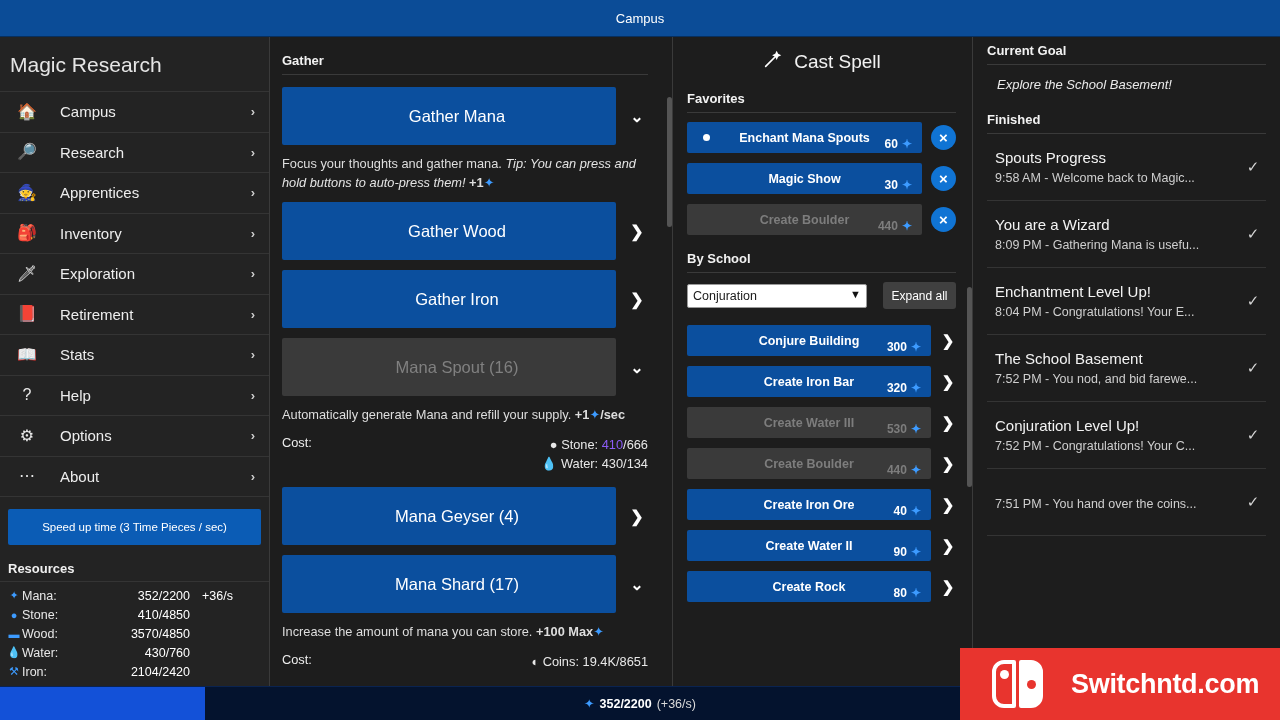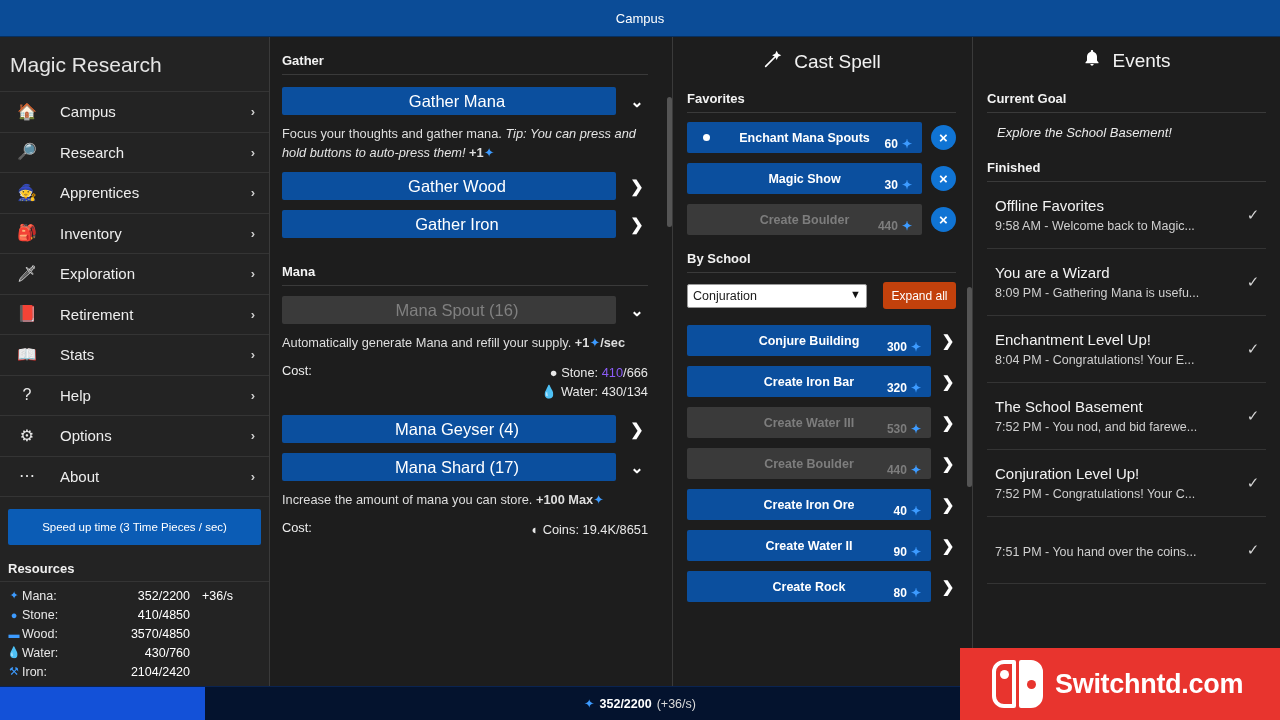--- a/index.html
+++ b/index.html
@@ -82,21 +82,21 @@
   .colGather { width: 403px; flex: 0 0 403px; border-right: 1px solid #3a3a3a; padding: 0 24px 0 12px;}
   .sec-head {
     font-size: 13px; font-weight: bold; color: #f3f3f3;
     padding: 16px 0 6px 0;
     border-bottom: 1px solid #3a3a3a;
     margin-bottom: 12px;
   }
   .sec-head.nomargin { margin-bottom: 10px; }
   .btnrow { display: flex; align-items: center; gap: 10px; margin-bottom: 10px; }
   .bigbtn {
-    flex: 1 1 auto; height: 28px;
+    flex: 1 1 auto; height: 58px;
     background: #0b4f9e; color: #ffffff;
     border: none; border-radius: 2px;
     font-size: 16.5px;
     font-family: "Liberation Sans", sans-serif;
     cursor: pointer;
     padding-left: 16px;
   }
   .bigbtn.disabled { background: #3a3a3a; color: #808080; cursor: default; }
   .exp { width: 22px; flex: 0 0 22px; text-align: center; color: #fff; font-size: 16px; font-weight: bold; cursor: pointer;}
   .desc { font-size: 12.8px; color: #dedede; line-height: 1.45; margin: 2px 0 10px 0; }
@@ -142,21 +142,21 @@
   .sel {
     width: 100%; height: 24px; background: #fff; color: #1a1a1a;
     border: 1px solid #9a9a9a; border-radius: 2px;
     font-size: 12.5px; padding: 0 20px 0 5px;
     font-family: "Liberation Sans", sans-serif;
     -webkit-appearance: none; appearance: none; cursor: pointer;
   }
   .selcaret { position:absolute; right: 6px; top: 4px; color:#111; font-size: 11px; pointer-events:none;}
   .expandbtn {
     width: 73px; flex: 0 0 73px; height: 27px;
-    background: #c2410c; border: none; border-radius: 3px;
+    background: #404040; border: none; border-radius: 3px;
     color: #fff; font-size: 12px; cursor: pointer;
     font-family: "Liberation Sans", sans-serif;
   }
 
   
   .colEvents { flex: 1 1 auto; padding: 0 14px 0 14px; }
   .ev-sub { font-size: 13px; font-weight: bold; color:#f2f2f2; padding: 6px 0 6px 0; border-bottom: 1px solid #3a3a3a;}
   .goal { font-size: 13px; font-style: italic; color:#eaeaea; padding: 12px 0 14px 10px; }
   .ev-item { display:flex; align-items:center; border-bottom: 1px solid #343434; height: 67px; padding-left: 8px; cursor:pointer;}
   .ev-text { flex: 1 1 auto; }
@@ -175,21 +175,21 @@
   .bottomfill { position: absolute; left:0; top:0; bottom:0; background: #1351d8; }
   .bottomtext { position: relative; z-index: 2; font-size: 12.5px; color: #ffffff; display:flex; align-items:center; gap:5px;}
   .bottomtext .amt { font-weight: bold; }
   .bottomtext .rate { color: #dadada; }
 
   
   .watermark {
     position: absolute; right: 0; bottom: 0;
     width: 320px; height: 72px;
     background: #e8342e;
-    display: flex; align-items: center; gap: 12px;
+    display: flex; align-items: center; gap: 28px;
     padding-left: 32px;
     z-index: 50;
   }
   .wm-logo { display:flex; gap:3px; }
   .wm-left, .wm-right {
     width: 24px; height: 48px; border: 4px solid #fff; background: #e8342e;
     display:flex; align-items:flex-start; justify-content:center;
   }
   .wm-left { border-radius: 12px 2px 2px 12px; }
   .wm-right { border-radius: 2px 12px 12px 2px; background:#fff; align-items: center; }
@@ -313,21 +313,20 @@
           <div class="desc"><span>Focus your thoughts and gather mana. </span><i>Tip: You can press and hold buttons to auto-press them!</i> <span class="b">+1</span><span class="star">✦</span></div>
           <div class="btnrow">
             <button class="bigbtn">Gather Wood</button>
             <span class="exp">❯</span>
           </div>
           <div class="btnrow">
             <button class="bigbtn">Gather Iron</button>
             <span class="exp">❯</span>
           </div>
         </div>
-      <div class="sec-head nomargin">Mana</div>
       <div id="manaBtns">
           <div class="btnrow">
             <button class="bigbtn disabled">Mana Spout (16)</button>
             <span class="exp">⌄</span>
           </div>
           <div class="desc"><span>Automatically generate Mana and refill your supply. </span><span class="b">+1</span><span class="star">✦</span><span class="b">/sec</span></div>
           <div class="costrow">
             <span class="costlbl">Cost:</span>
             <span class="costvals">
               <div><span class="">●</span> <span>Stone:</span> <span class="red">410</span><span>/666</span></div>
@@ -482,37 +481,28 @@
             <span class="chev2">❯</span>
           </div>
         </div>
 
       <div class="col-scroll" style="top:0;bottom:0;">
         <div class="col-thumb" style="top:250px;height:200px;"></div>
       </div>
     </div>
 
     <div class="col colEvents">
-      <div class="col-title">
-        <span>
-          <svg width="20" height="20" viewBox="0 0 24 24" fill="#ffffff">
-            <path d="M12 2.5c-.8 0-1.4.6-1.4 1.4v.5C7.9 5 6 7.4 6 10.3V15l-1.8 2.4c-.3.4 0 1 .5 1h14.6c.5 0 .8-.6.5-1L18 15v-4.7c0-2.9-1.9-5.3-4.6-5.9v-.5c0-.8-.6-1.4-1.4-1.4z"></path>
-            <path d="M10 19.3c.2 1.1 1 1.9 2 1.9s1.8-.8 2-1.9z"></path>
-          </svg>
-        </span>
-        <span>Events</span>
-      </div>
 
       <div class="ev-sub">Current Goal</div>
       <div class="goal">Explore the School Basement!</div>
       <div class="ev-sub">Finished</div>
       <div id="evList">
           <div class="ev-item">
             <div class="ev-text">
-              <div class="ev-title">Offline Favorites</div>
+              <div class="ev-title">Spouts Progress</div>
               <div class="ev-sub2">9:58 AM - Welcome back to Magic...</div>
             </div>
             <div class="ev-check">✓</div>
           </div>
           <div class="ev-item">
             <div class="ev-text">
               <div class="ev-title">You are a Wizard</div>
               <div class="ev-sub2">8:09 PM - Gathering Mana is usefu...</div>
             </div>
             <div class="ev-check">✓</div>

